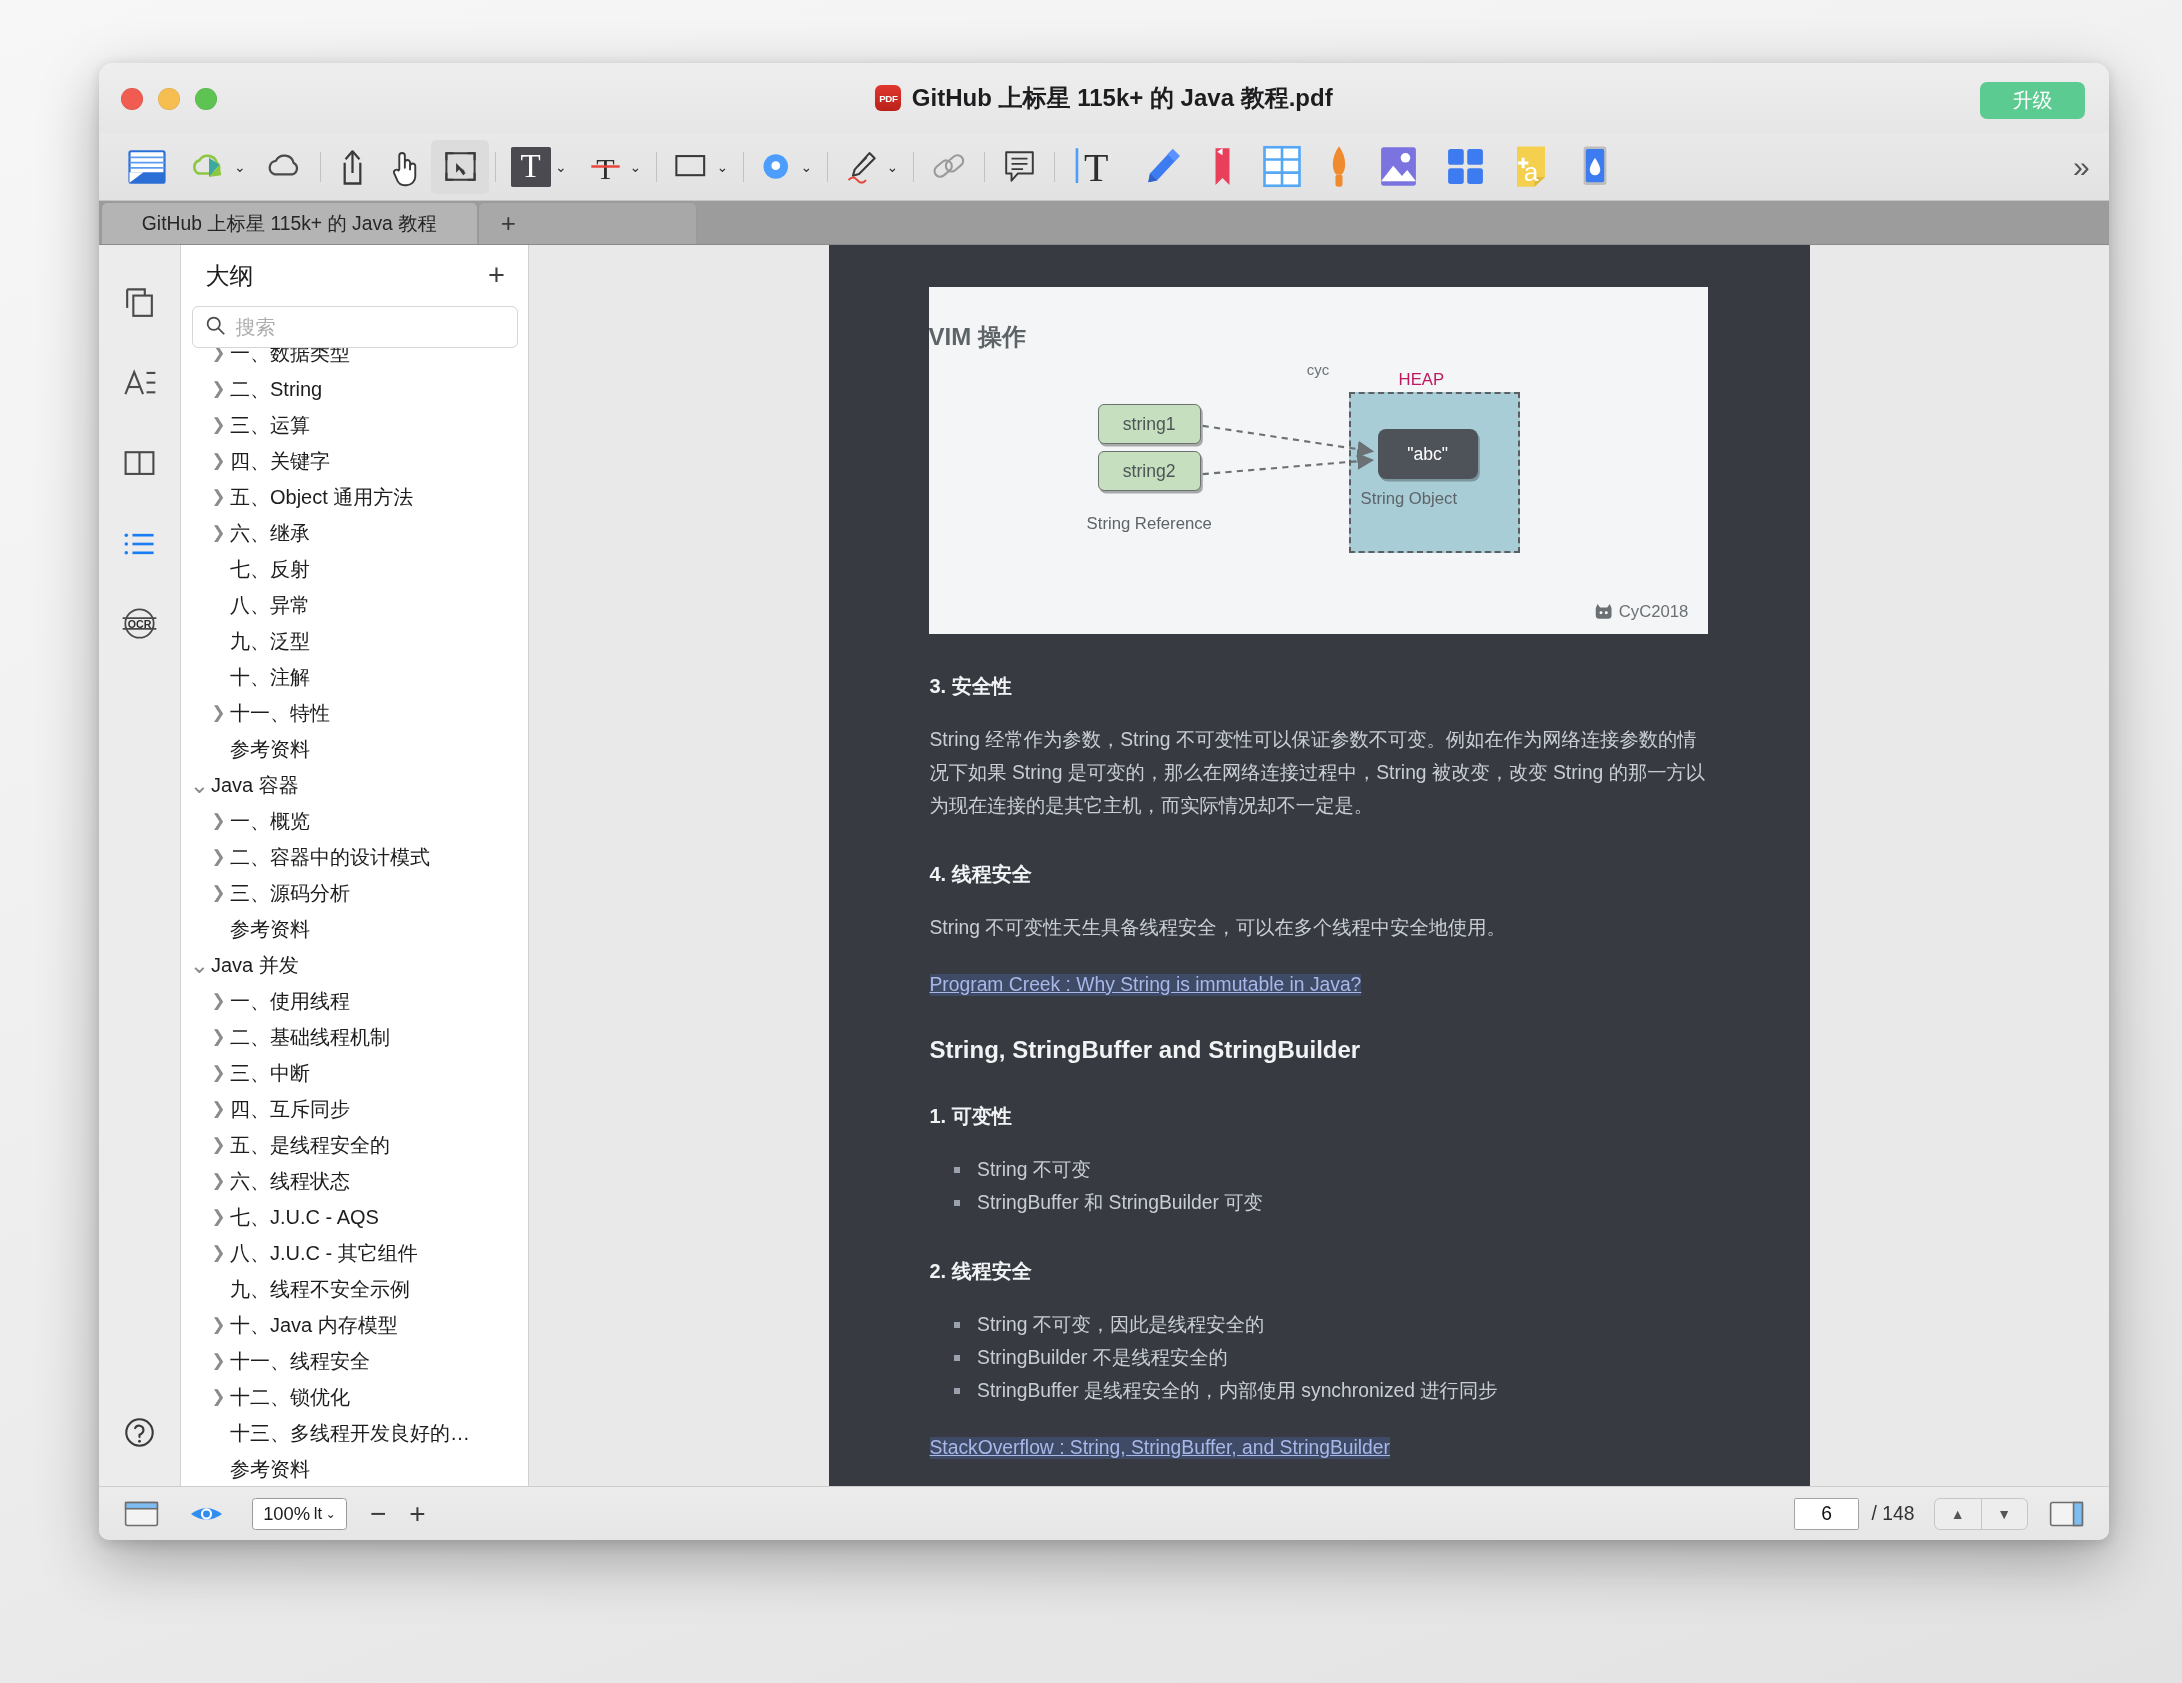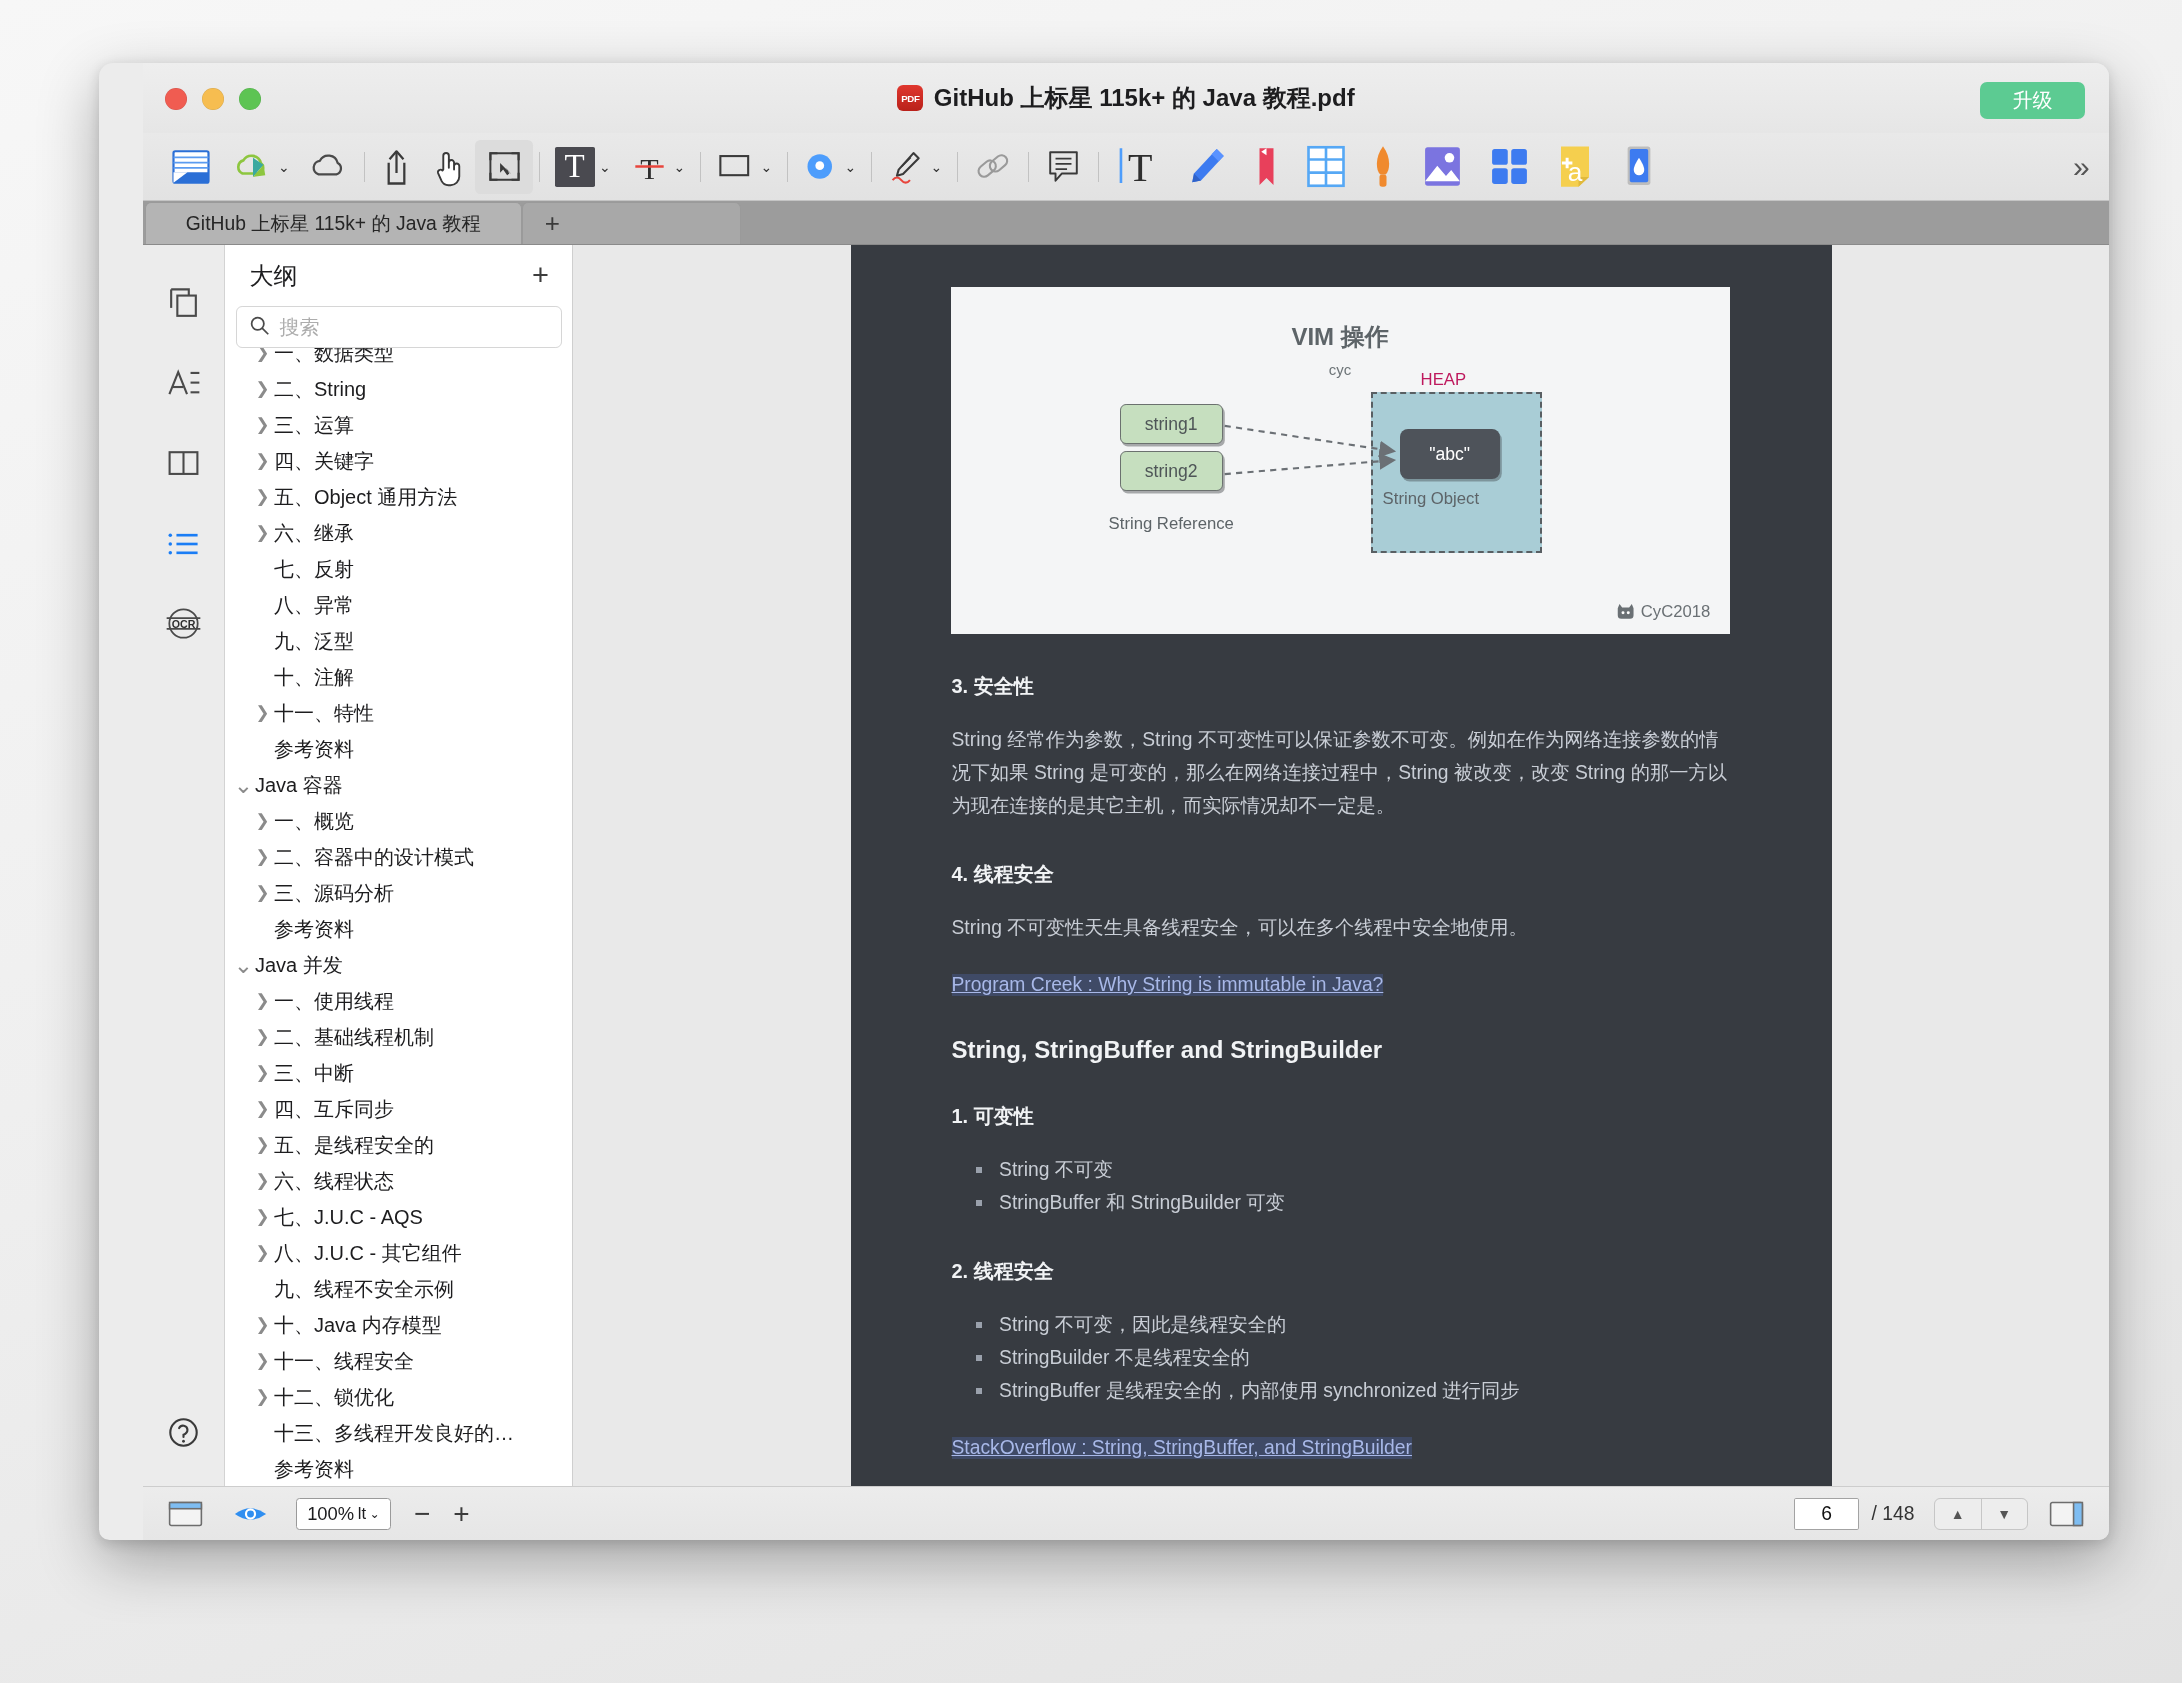--- a/index.html
+++ b/index.html
@@ -11,21 +11,21 @@
   }
   
   #window {
     position: absolute;
     left: 99px; top: 63px;
     width: 2010px; height: 1477px;
     background: #ececec;
     border-radius: 14px 14px 10.5px 10.5px;
     box-shadow: 0 21px 61px rgba(0,0,0,.30), 0 3.5px 12.3px rgba(0,0,0,.14);
     overflow: hidden;
-    display: flex; flex-direction: column; padding-left: 44px;
+    display: flex; flex-direction: column;
   }
   
   #titlebar {
     height: 70px; position: relative; flex: 0 0 70px;
     background: linear-gradient(#eeeeee, #e6e6e6);
   }
   .traffic { position: absolute; top: 24.6px; display: flex; gap: 15px; left: 22px; }
   .dot { width: 22px; height: 22px; border-radius: 50%; }
   .dot.red    { background: #f05c51; box-shadow: inset 0 0 0 0.4px rgba(0,0,0,.12); }
   .dot.yellow { background: #f6bd50; box-shadow: inset 0 0 0 0.4px rgba(0,0,0,.12); }
@@ -153,21 +153,21 @@
   #page {
     width: 981px; margin-top: 0; background: #373b41;
     position: relative; overflow: hidden;
     padding: 0; color: #d9dde3;
   }
   #page-inner { padding: 42px 101px 0 101px; }
   #figure {
     background: #f4f5f6; width: 779px; height: 347px;
     margin: 0 0 0 -0.9px; position: relative; overflow: hidden;
   }
-  .fig-title { text-align: center; font-size: 24px; color: #5d6468; padding-top: 34px; font-weight: 600; }
+  .fig-title { font-size: 24px; color: #5d6468; padding-top: 34px; font-weight: 600; }
   .fig-sub   { text-align: center; font-size: 15px; color: #6d7478; margin-top: 8px; }
   .fig-heap-lbl { position: absolute; left: 470px; top: 83px; font-size: 16.7px; color: #be185d; }
   .heap-box {
     position: absolute; left: 420px; top: 105px; width: 171px; height: 161px;
     background: #a9cdd6; border: 2.6px dashed #595f63;
   }
   .ref-box {
     position: absolute; width: 103px; height: 40px;
     background: #c6dfbf; border: 1.8px solid #6b716f; border-radius: 6.1px;
     display: flex; align-items: center; justify-content: center;

